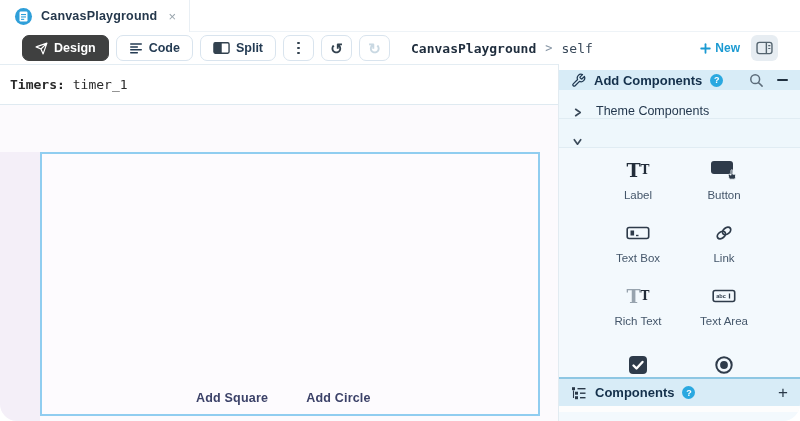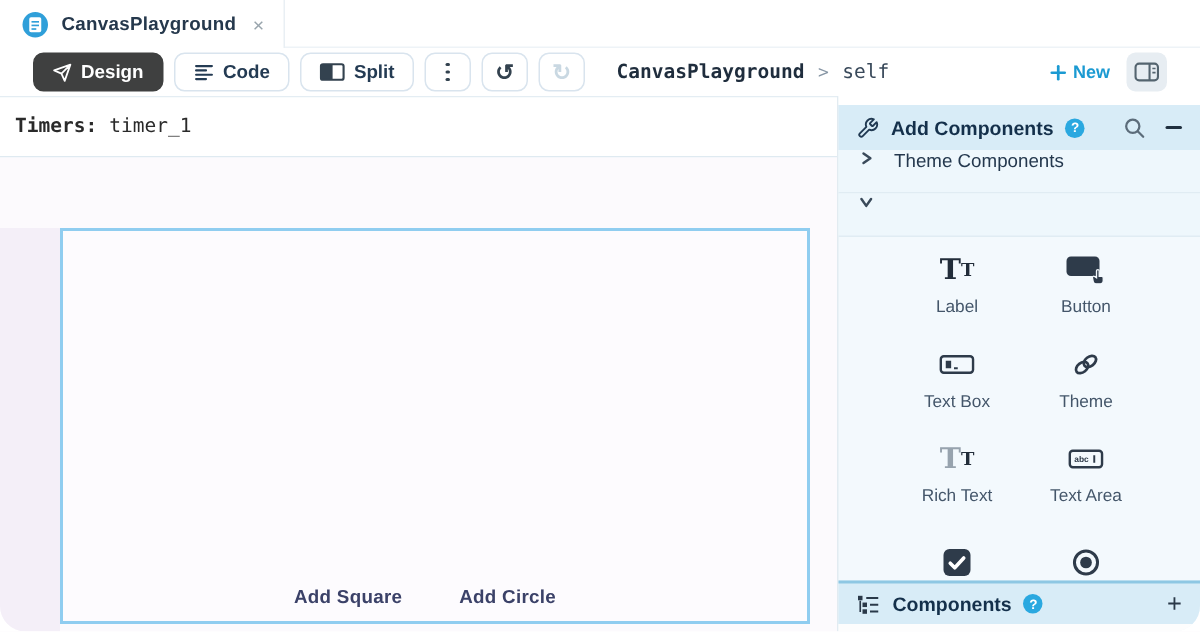--- a/index.html
+++ b/index.html
@@ -43,27 +43,27 @@
   .canvas-links { position:absolute; left:154px; bottom:9px; display:flex; gap:38px; }
   .canvas-link { font-size:12.5px; font-weight:bold; color:#3b4168; letter-spacing:.2px; cursor:pointer; }
   .vscroll { position:absolute; top:0; right:0; width:12px; height:316px; background:#f8f8f8; border-left:1px solid #e6e6e6; }
   .vthumb { position:absolute; top:14px; left:1px; width:10px; height:272px; background:#bdbdbd; }
   .tri-up { position:absolute; top:5px; left:2.5px; width:0; height:0; border-left:4px solid transparent; border-right:4px solid transparent; border-bottom:5px solid #8a8a8a; }
   .tri-down { position:absolute; bottom:8px; left:2.5px; width:0; height:0; border-left:4px solid transparent; border-right:4px solid transparent; border-top:5px solid #8a8a8a; }
 
   
   .sidebar { position:absolute; top:64px; left:558px; width:242px; bottom:0; background:#f3f9fd; border-left:1px solid #e2ebf1; }
   .sb-strip { height:6px; background:#fff; }
-  .sb-header { height:30px; background:#d8ecf7; display:flex; align-items:center; gap:8px; padding:0 12px; }
+  .sb-header { height:20px; background:#d8ecf7; display:flex; align-items:center; gap:8px; padding:0 12px; }
   .sb-title { font-size:13px; font-weight:bold; color:#14304b; }
   .badge { width:13px; height:13px; border-radius:50%; background:#2aa8e0; color:#fff; font-size:9px; font-weight:bold;
            display:flex; align-items:center; justify-content:center; flex:0 0 auto; }
   .sb-head-right { margin-left:auto; display:flex; align-items:center; gap:13px; }
   .minus { width:11px; height:2.5px; background:#203040; border-radius:1px; }
-  .sb-row { height:29px; display:flex; align-items:flex-start; gap:13px; padding:0 13px; background:#eef7fc;
+  .sb-row { height:29px; display:flex; align-items:flex-end; gap:13px; padding:0 13px; background:#eef7fc;
             border-bottom:1px solid #e0ecf3; font-size:12.5px; color:#24384e; cursor:pointer; }
   .sb-grid { height:229px; overflow:hidden; display:grid; grid-template-columns:86px 86px; grid-auto-rows:63px; padding-left:36px; }
   .cell { display:flex; flex-direction:column; align-items:center; justify-content:center; gap:7px; cursor:pointer; }
   .cicon { height:24px; display:flex; align-items:center; justify-content:center; }
   .clabel { font-size:11.5px; color:#44566a; }
   .tt { font-family:"DejaVu Serif", serif; font-weight:bold; color:#222d3a; line-height:1; }
   .tt .big { font-size:19px; } .tt .small { font-size:12px; }
   .tt.rich .big { color:#97a3ae; }
   .btnicon { position:relative; width:26px; height:20px; }
   .btnicon .face { position:absolute; left:0; top:1px; width:22px; height:13px; background:#2e3b4a; border-radius:3px; }
@@ -252,21 +252,21 @@
       </div>
       <div class="cell">
         <span class="cicon">
           <svg width="24" height="18" viewBox="0 0 24 18" fill="none" stroke="#2e3b4a" stroke-width="1.8">
               <g transform="rotate(-38 12 9)">
                 <ellipse cx="8.7" cy="9" rx="4.6" ry="3.1"></ellipse>
                 <ellipse cx="15.3" cy="9" rx="4.6" ry="3.1"></ellipse>
               </g>
             </svg>
         </span>
-        <span class="clabel">Theme</span>
+        <span class="clabel">Link</span>
       </div>
       <div class="cell">
         <span class="cicon tt rich">
             <span class="big">T</span>
             <span class="small">T</span>
           </span>
         <span class="clabel">Rich Text</span>
       </div>
       <div class="cell">
         <span class="cicon">

